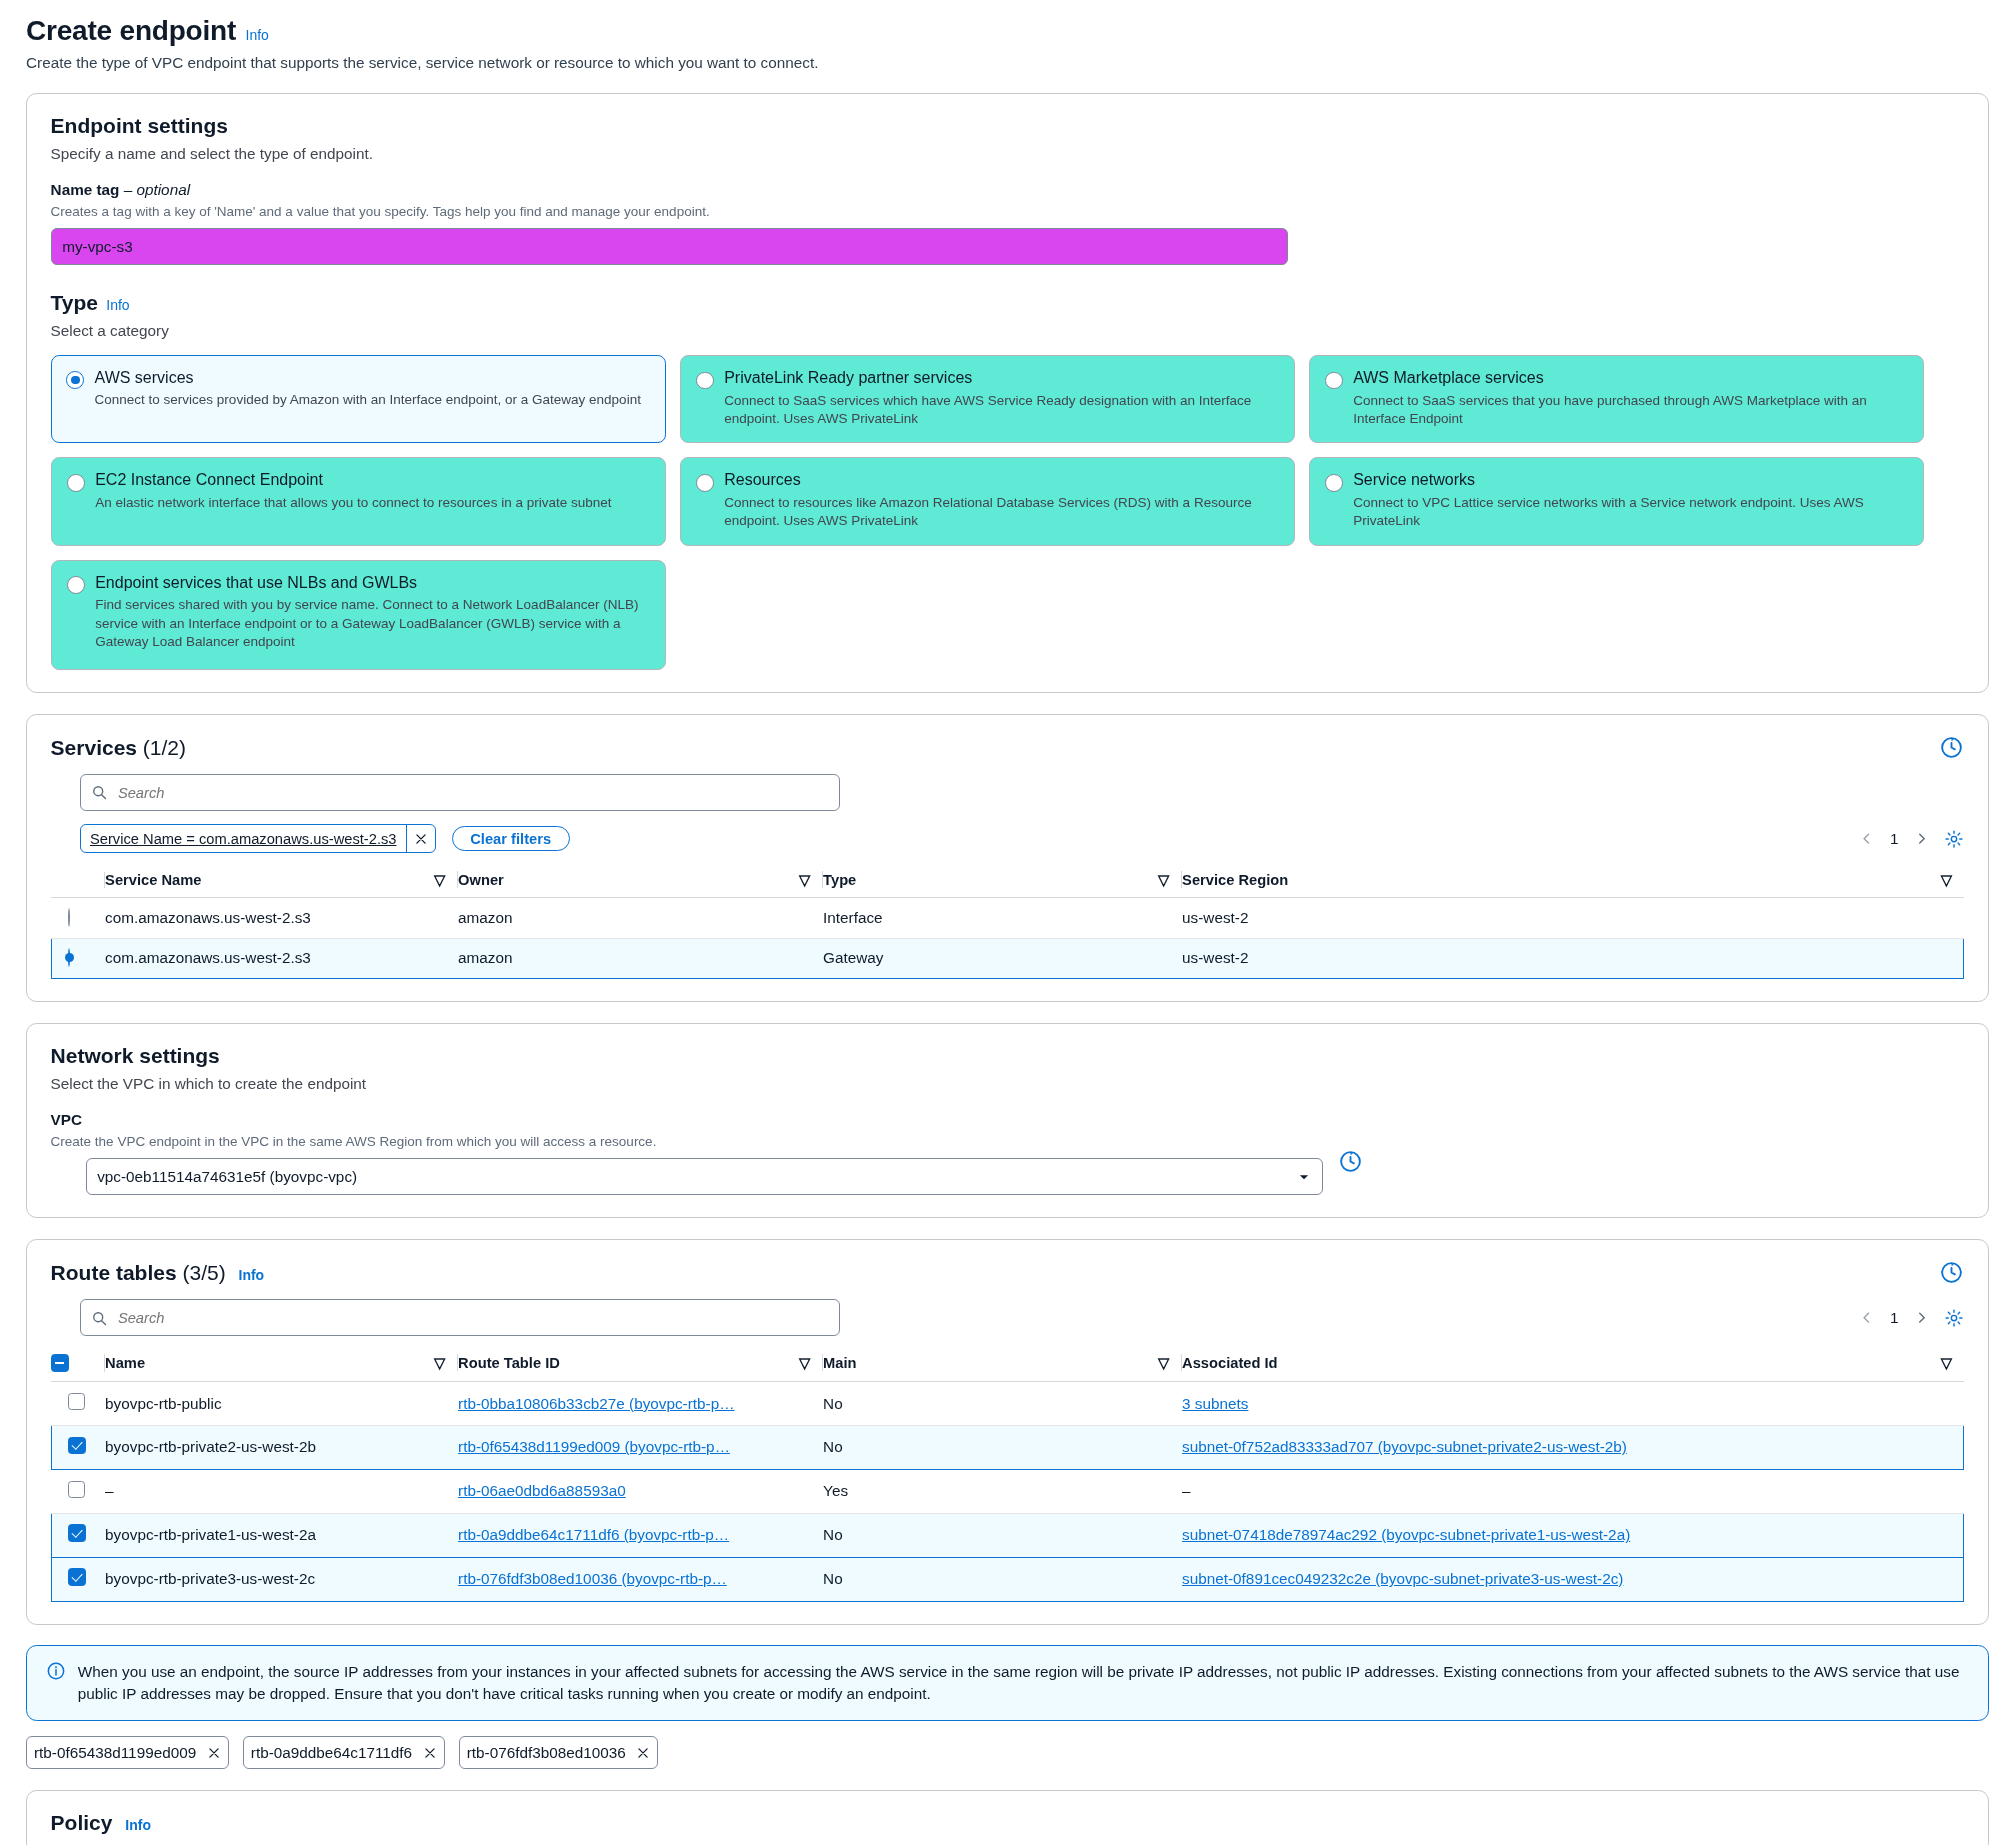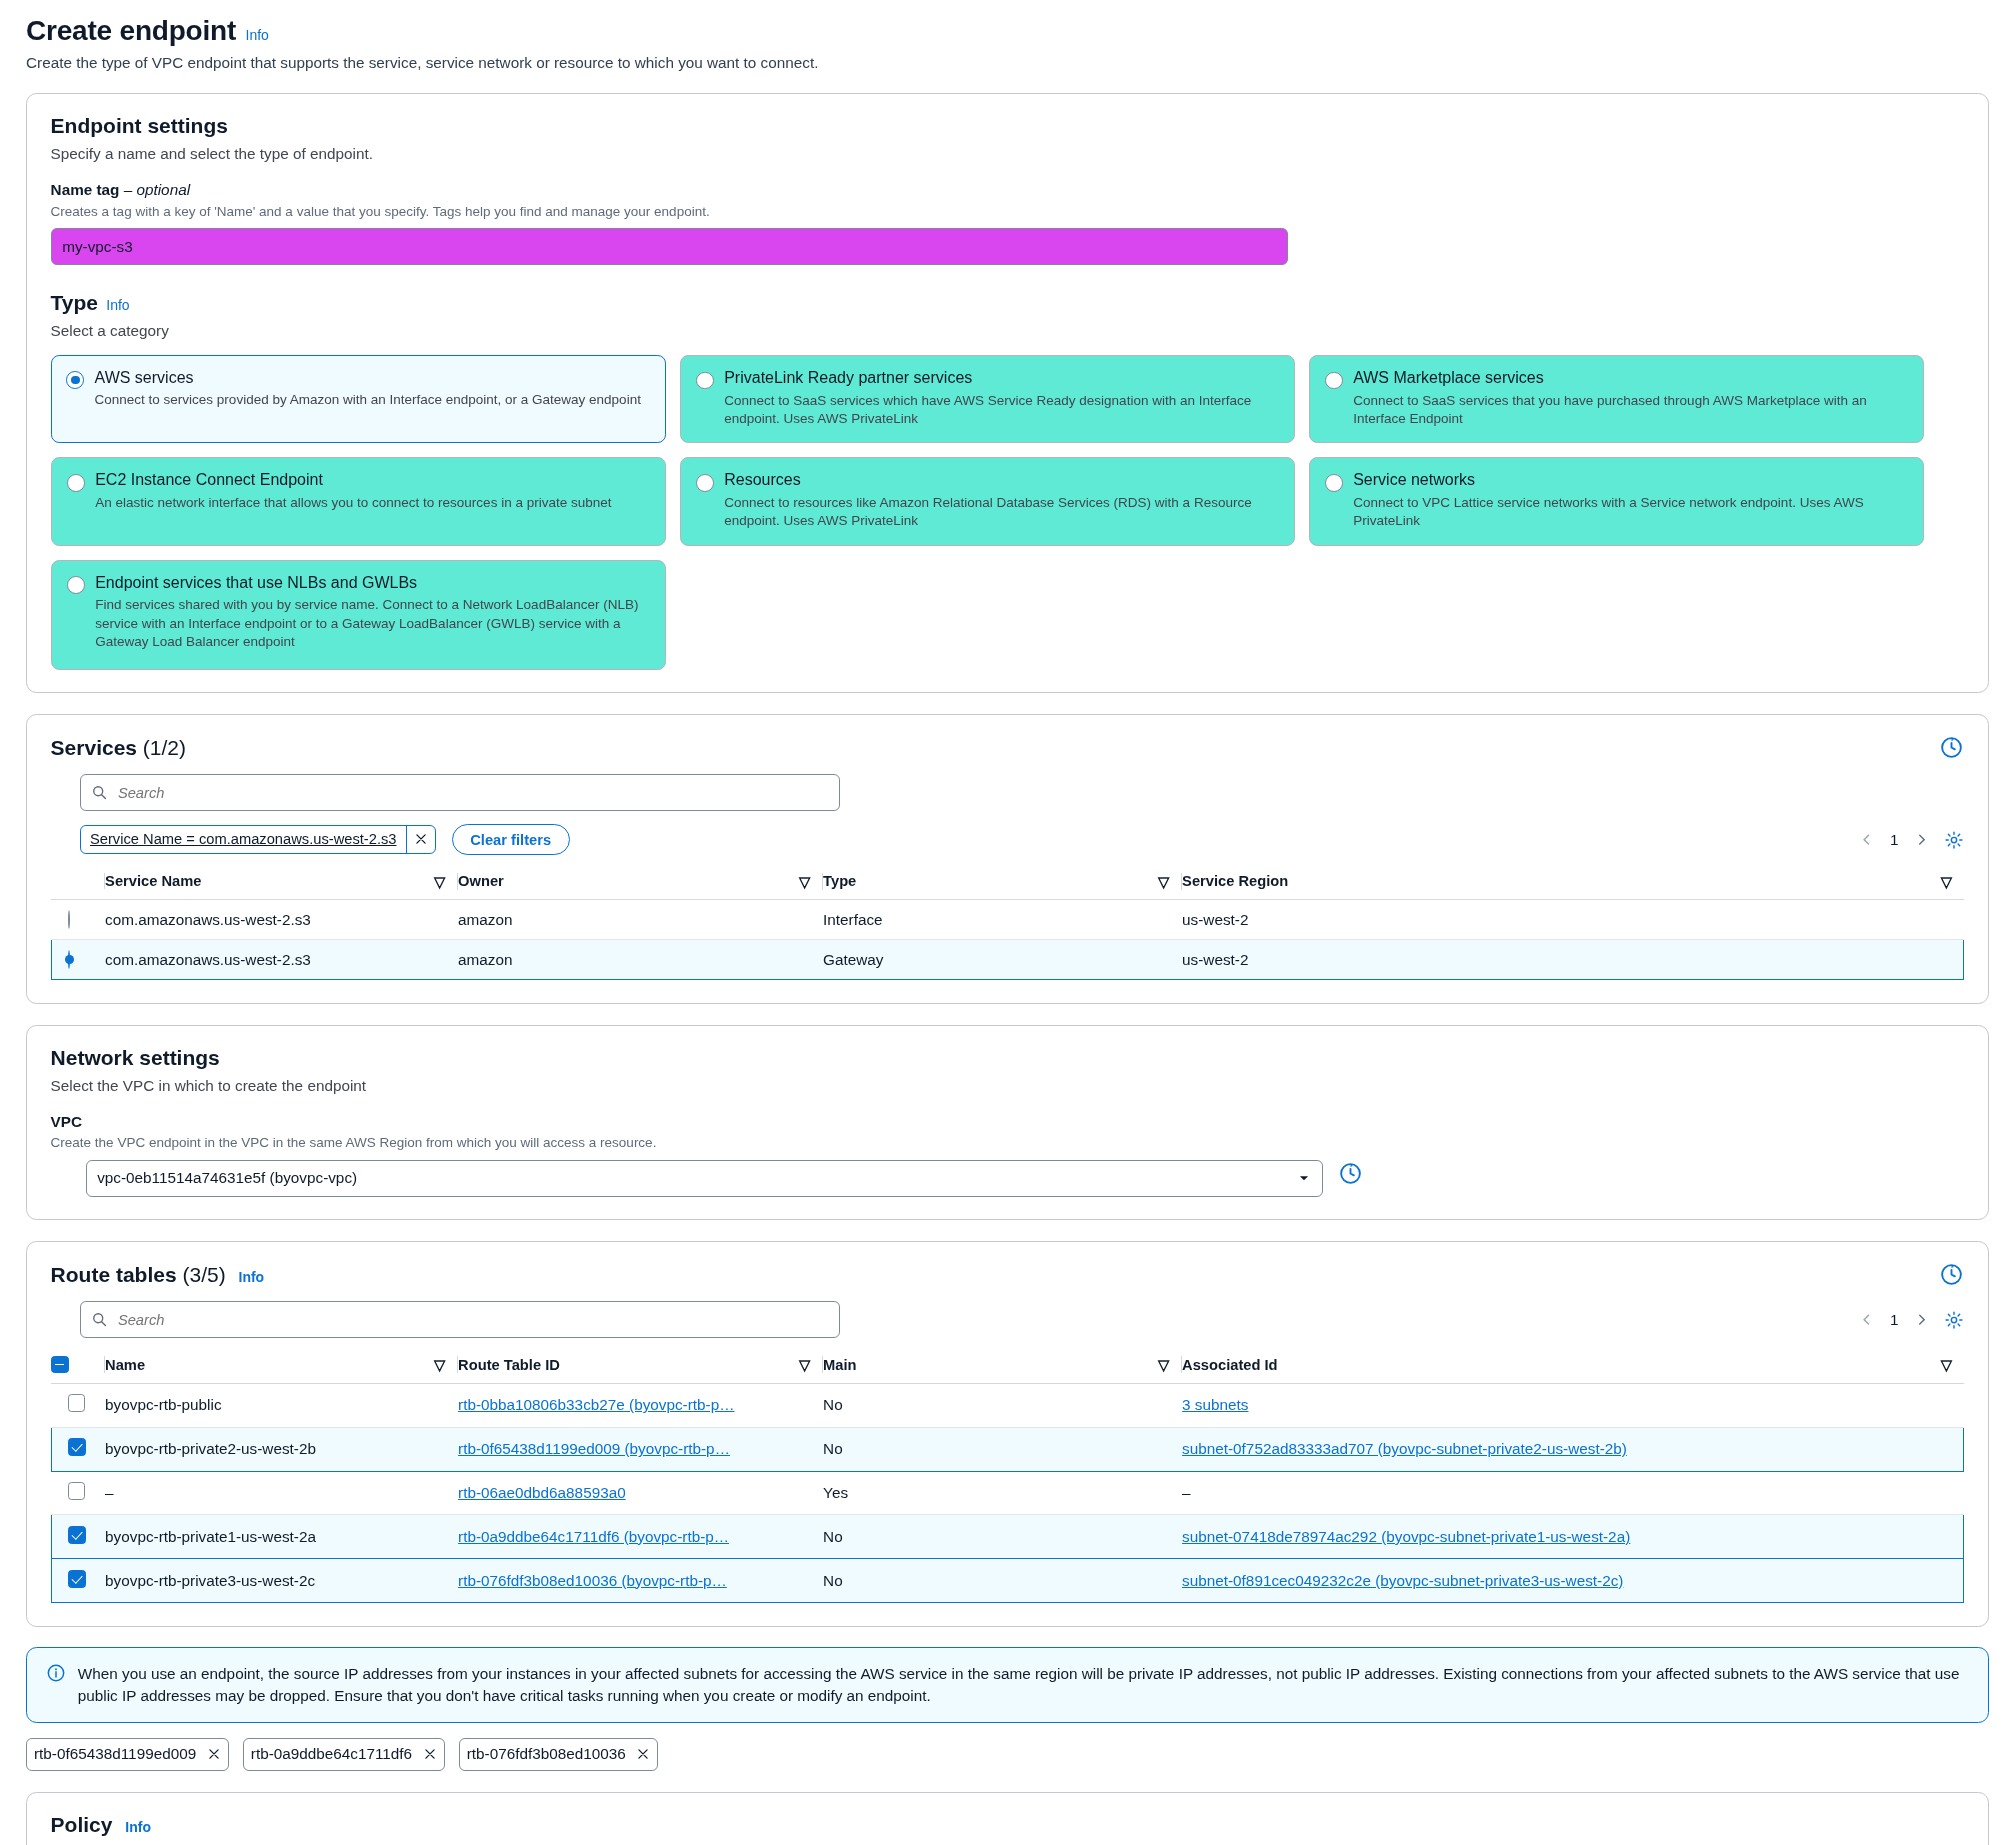--- a/index.html
+++ b/index.html
@@ -209,21 +209,21 @@
     border-left: 0.6px solid #0972d3;
     width: 29.4px; height: 100%;
     display: flex; align-items: center; justify-content: center;
     cursor: pointer;
   }
   .clear-filters {
     border: 0.6px solid #0972d3;
     color: #0972d3;
     background: #fff;
     border-radius: 17.7px;
-    height: 31px;
+    height: 25px;
     padding: 0 17.7px;
     font-size: 14.7px;
     font-weight: bold;
     cursor: pointer;
     font-family: "Liberation Sans", sans-serif;
   }
   .pager {
     margin-left: auto;
     display: flex;
     align-items: center;
@@ -314,21 +314,21 @@
     height: 37px;
     border: 0.6px solid #7d8998;
     border-radius: 5.9px;
     display: flex;
     align-items: center;
     padding: 0 10.6px;
     font-size: 15.3px;
     background: #fff;
     cursor: pointer;
   }
-  .select-row { display: flex; align-items: center; gap: 15.3px; padding-left: 35px; }
+  .select-row { display: flex; align-items: flex-start; gap: 15.3px; padding-left: 35px; }
   .alert {
     margin-top: 20px;
     border: 0.6px solid #0972d3;
     background: #f0fbff;
     border-radius: 10.6px;
     display: flex;
     gap: 11.8px;
     padding: 15.3px 19px;
     font-size: 15.3px;
     line-height: 1.42;

